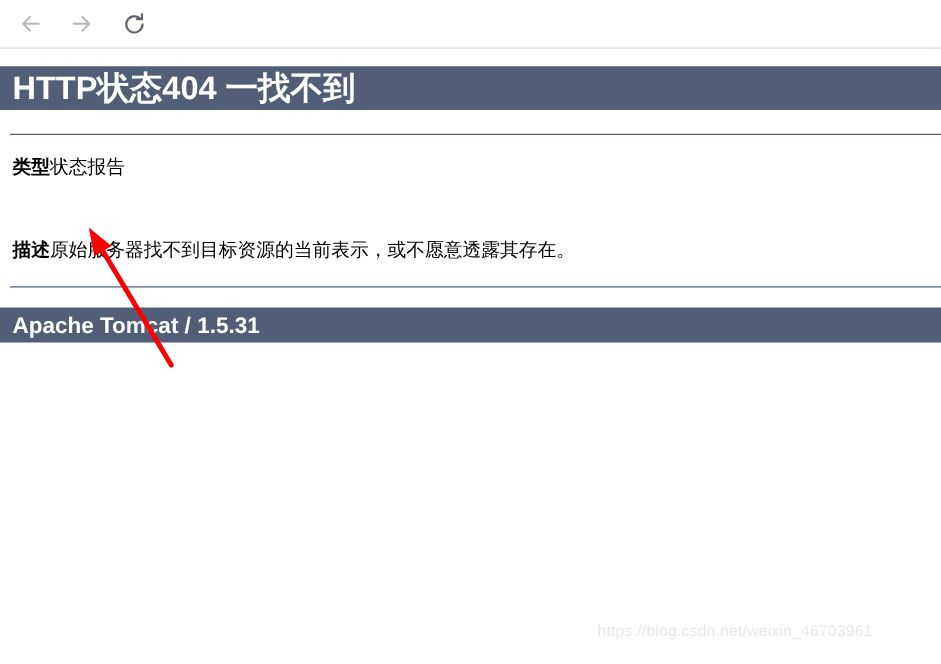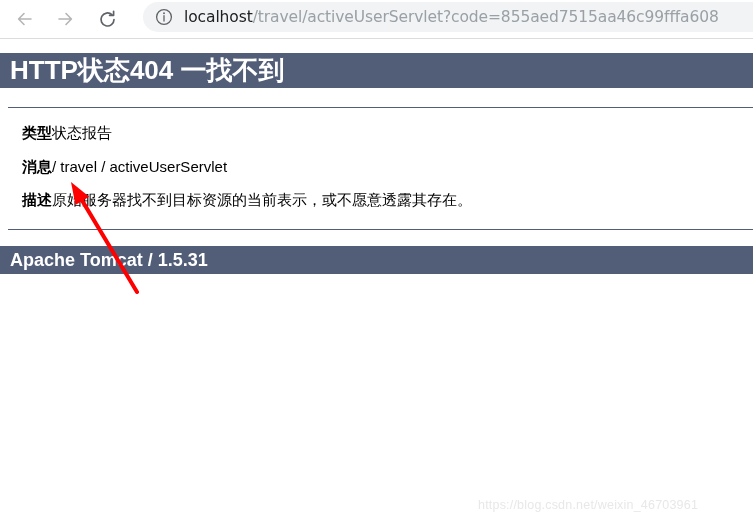--- a/index.html
+++ b/index.html
@@ -131,21 +131,20 @@
   .hr-top    { top: 68px; }
   .hr-bottom { top: 190px; }
 
   .line {
     position: absolute;
     left: 10px;
     font-size: 15px;
     color: #000000;
     white-space: nowrap;
     font-family: "Liberation Sans", "DejaVu Sans", sans-serif;
-    margin-left: 12px;
   }
   .line b { font-weight: bold; }
   .line-type { top: 85px; }
   .line-msg  { top: 119px; }
   .line-desc { top: 152px; }
 
   
   .annotation {
     position: absolute;
     left: 0;
@@ -190,42 +189,31 @@
 
   <div class="nav-btn nav-reload">
     <span>
       <svg width="21" height="21" viewBox="0 0 21 21">
         <path d="M17 10.5 A6.5 6.5 0 1 1 14.9 5.7" fill="none" stroke="#5f6368" stroke-width="1.7" stroke-linecap="round"></path>
         <path d="M16.6 2.3 L16.6 6.3 L12.6 6.3" fill="none" stroke="#5f6368" stroke-width="1.7" stroke-linecap="round" stroke-linejoin="round"></path>
       </svg>
     </span>
   </div>
 
-  <div class="omnibox">
-    <span class="info-icon">
-      <svg width="18" height="18" viewBox="0 0 18 18">
-        <circle cx="9" cy="9" r="7.4" fill="none" stroke="#5f6368" stroke-width="1.3"></circle>
-        <circle cx="9" cy="5.3" r="0.95" fill="#5f6368"></circle>
-        <path d="M9 7.7 V13.1" stroke="#5f6368" stroke-width="1.3" stroke-linecap="round"></path>
-      </svg>
-    </span>
-    <span class="url-text"><span class="url-host">localhost</span><span>/travel/activeUserServlet?code=855aed7515aa46c99fffa608</span></span>
-  </div>
 </div>
 <div class="chrome-sep"></div>
 
 <div class="page">
 
   <div class="bar title-bar">HTTP状态404 一找不到</div>
 
   <div class="hr hr-top"></div>
 
   <div class="line line-type"><b>类型</b><span>状态报告</span></div>
 
-  <div class="line line-msg"><b>消息</b><span>/ travel / activeUserServlet</span></div>
 
   <div class="line line-desc"><b>描述</b><span>原始服务器找不到目标资源的当前表示，或不愿意透露其存在。</span></div>
 
   <div class="hr hr-bottom"></div>
 
   <div class="bar footer-bar">Apache Tomcat / 1.5.31</div>
 </div>
 
 <svg class="annotation">
   <g>

